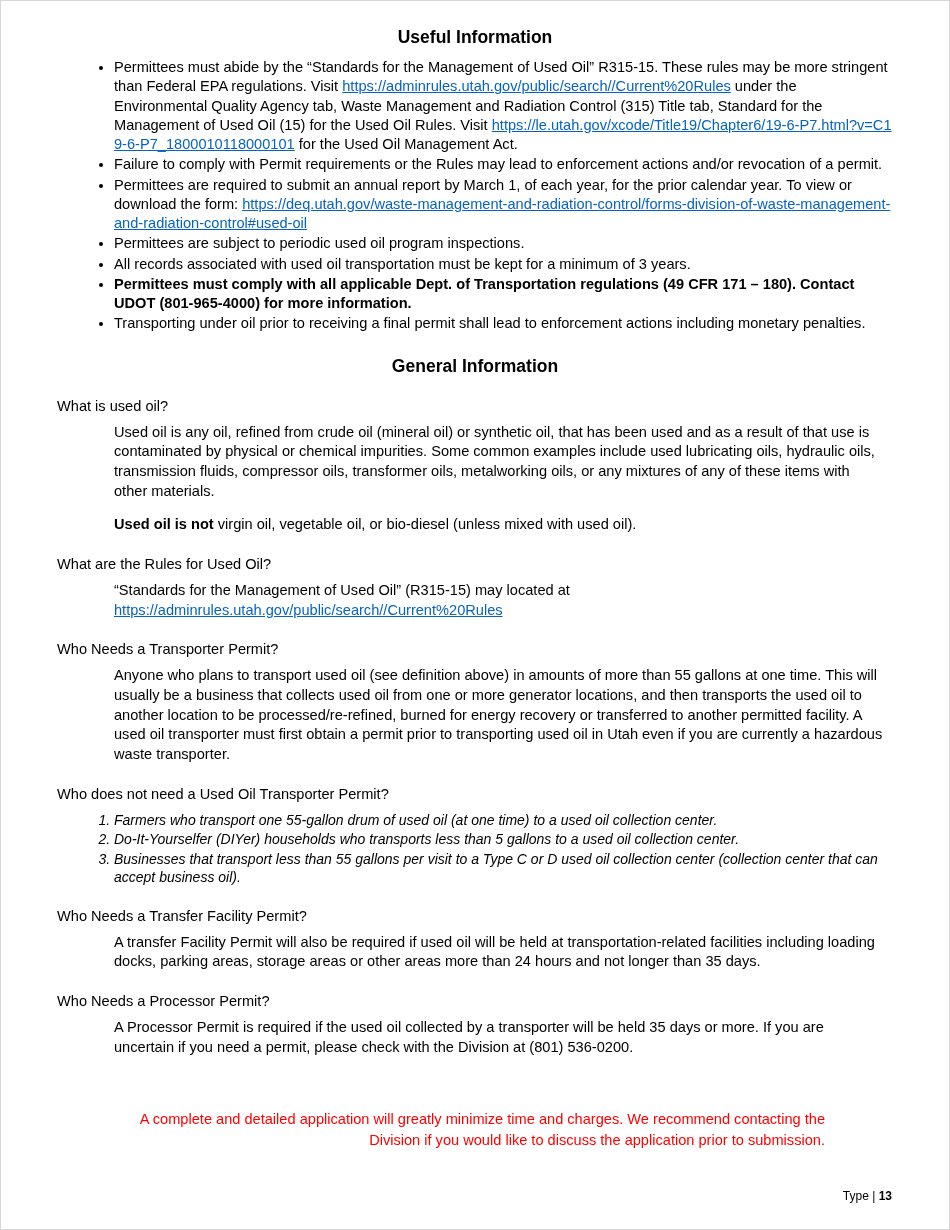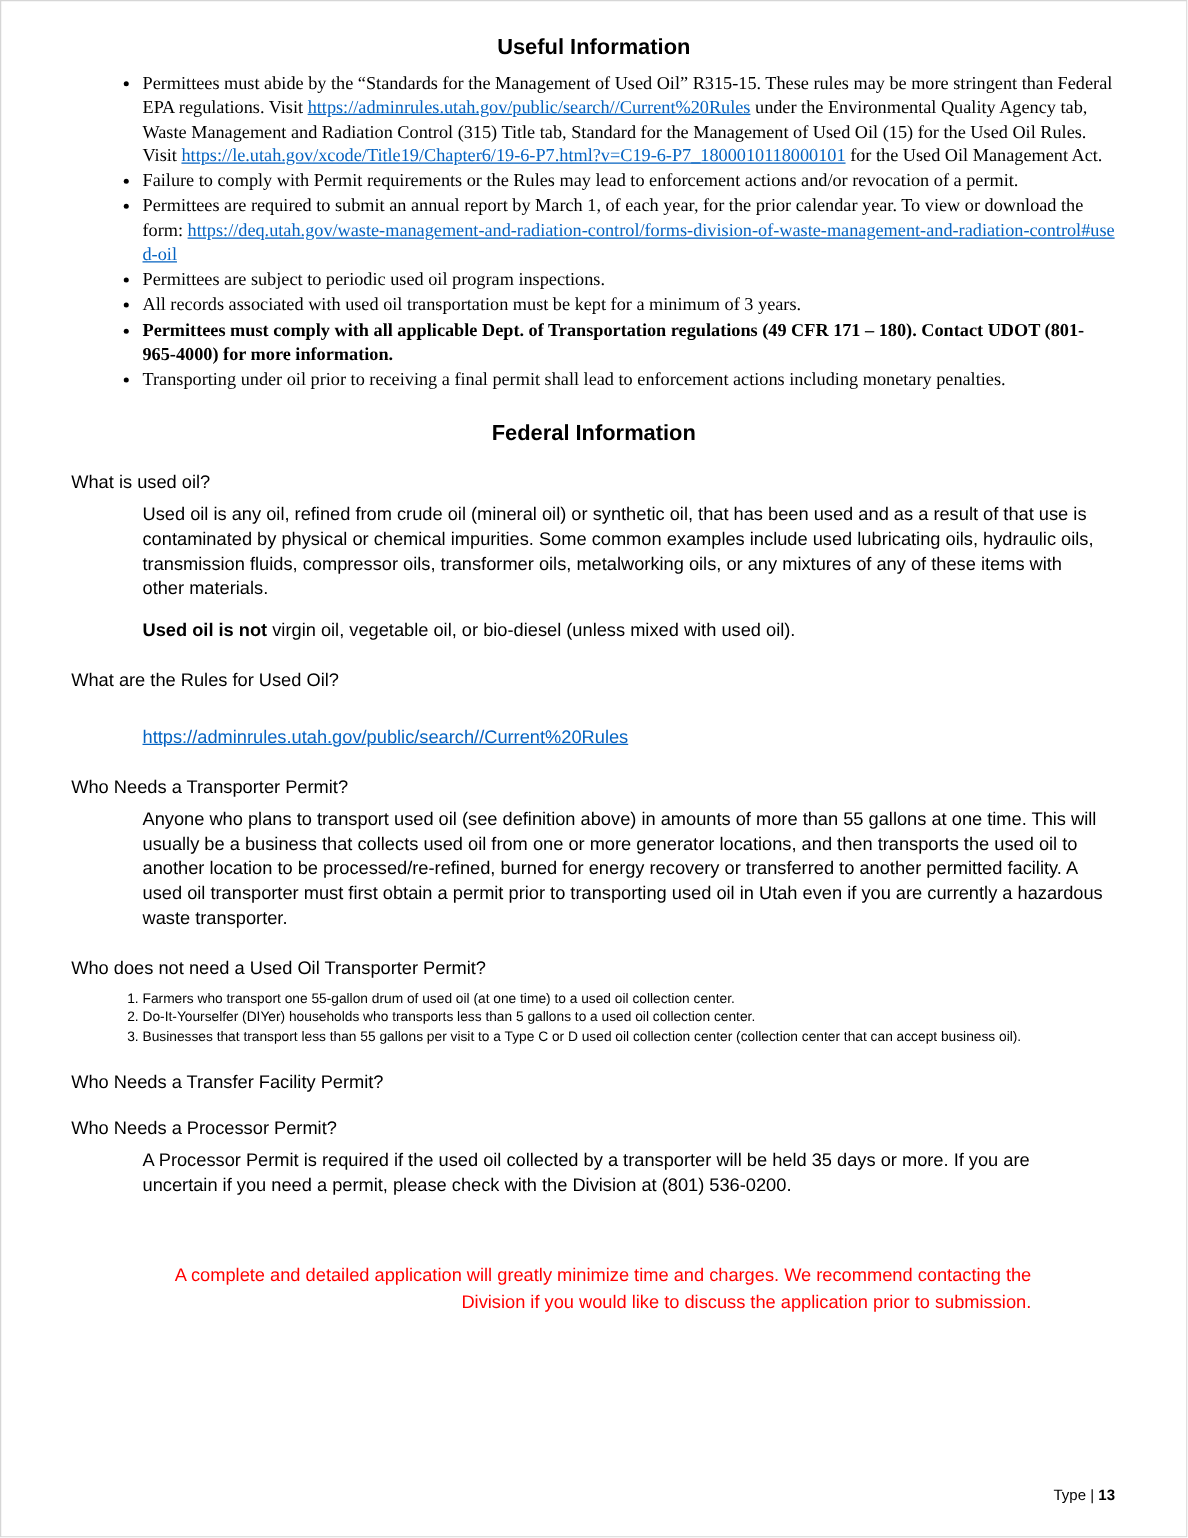--- a/index.html
+++ b/index.html
@@ -24,29 +24,29 @@
     font-weight: bold;
     text-align: center;
     margin: 0 0 10px 0;
   }
   .doc-title.gi { margin-top: 22px; margin-bottom: 12px; }
   ul.bullets {
     margin: 0;
     padding-left: 57px;
     font-size: 14.6px;
     line-height: 1.32;
-    font-family: Liberation Serif, serif;
   }
   ul.bullets li { padding-left: 0px; margin: 0 0 1px 0; }
   ul.bullets li.bold { font-weight: bold; }
   ol.numbered {
     margin: 0;
     padding-left: 57px;
-    font-size: 11px;
+    font-size: 14px;
     line-height: 1.32;
+    font-style: italic;
   }
   ol.numbered li { margin: 0 0 1px 0; }
   .sub-heading {
     font-size: 14.6px;
     font-weight: normal;
     margin: 21px 0 9px 0;
   }
   .indent-para {
     font-size: 14.6px;
     line-height: 1.35;
@@ -86,40 +86,41 @@
   <ul class="bullets">
     <li><span>Permittees must abide by the “Standards for the Management of Used Oil” R315-15. These rules may be more stringent than Federal EPA regulations. Visit </span><a class="link">https://adminrules.utah.gov/public/search//Current%20Rules</a><span> under the Environmental Quality Agency tab, Waste Management and Radiation Control (315) Title tab, Standard for the Management of Used Oil (15) for the Used Oil Rules. Visit </span><a class="link">https://le.utah.gov/xcode/Title19/Chapter6/19-6-P7.html?v=C19-6-P7_1800010118000101</a><span> for the Used Oil Management Act.</span></li>
     <li><span>Failure to comply with Permit requirements or the Rules may lead to enforcement actions and/or revocation of a permit.</span></li>
     <li><span>Permittees are required to submit an annual report by March 1, of each year, for the prior calendar year. To view or download the form: </span><a class="link">https://deq.utah.gov/waste-management-and-radiation-control/forms-division-of-waste-management-and-radiation-control#used-oil</a></li>
     <li><span>Permittees are subject to periodic used oil program inspections.</span></li>
     <li><span>All records associated with used oil transportation must be kept for a minimum of 3 years.</span></li>
     <li class="bold"><span>Permittees must comply with all applicable Dept. of Transportation regulations (49 CFR 171 – 180). Contact UDOT (801-965-4000) for more information.</span></li>
     <li><span>Transporting under oil prior to receiving a final permit shall lead to enforcement actions including monetary penalties.</span></li>
   </ul>
 
-  <div class="doc-title gi">Federal Information</div>
+  <div class="doc-title gi">General Information</div>
 
   <div class="sub-heading">What is used oil?</div>
   <p class="indent-para">Used oil is any oil, refined from crude oil (mineral oil) or synthetic oil, that has been used and as a result of that use is contaminated by physical or chemical impurities. Some common examples include used lubricating oils, hydraulic oils, transmission fluids, compressor oils, transformer oils, metalworking oils, or any mixtures of any of these items with other materials.</p>
   <p class="indent-para"><b>Used oil is not</b><span> virgin oil, vegetable oil, or bio-diesel (unless mixed with used oil).</span></p>
 
   <div class="sub-heading">What are the Rules for Used Oil?</div>
-  <p class="indent-para"><br><a class="link">https://adminrules.utah.gov/public/search//Current%20Rules</a></p>
+  <p class="indent-para"><span>“Standards for the Management of Used Oil” (R315-15) may located at</span><br><a class="link">https://adminrules.utah.gov/public/search//Current%20Rules</a></p>
 
   <div class="sub-heading">Who Needs a Transporter Permit?</div>
   <p class="indent-para">Anyone who plans to transport used oil (see definition above) in amounts of more than 55 gallons at one time. This will usually be a business that collects used oil from one or more generator locations, and then transports the used oil to another location to be processed/re-refined, burned for energy recovery or transferred to another permitted facility. A used oil transporter must first obtain a permit prior to transporting used oil in Utah even if you are currently a hazardous waste transporter.</p>
 
   <div class="sub-heading">Who does not need a Used Oil Transporter Permit?</div>
   <ol class="numbered">
     <li><span>Farmers who transport one 55-gallon drum of used oil (at one time) to a used oil collection center.</span></li>
     <li><span>Do-It-Yourselfer (DIYer) households who transports less than 5 gallons to a used oil collection center.</span></li>
     <li><span>Businesses that transport less than 55 gallons per visit to a Type C or D used oil collection center (collection center that can accept business oil).</span></li>
   </ol>
 
   <div class="sub-heading">Who Needs a Transfer Facility Permit?</div>
+  <p class="indent-para">A transfer Facility Permit will also be required if used oil will be held at transportation-related facilities including loading docks, parking areas, storage areas or other areas more than 24 hours and not longer than 35 days.</p>
 
   <div class="sub-heading">Who Needs a Processor Permit?</div>
   <p class="indent-para">A Processor Permit is required if the used oil collected by a transporter will be held 35 days or more. If you are uncertain if you need a permit, please check with the Division at (801) 536-0200.</p>
 
   <p class="notice">A complete and detailed application will greatly minimize time and charges. We recommend contacting the Division if you would like to discuss the application prior to submission.</p>
 
   <div class="page-footer"><span>Type | </span><b>13</b></div>
 
 </div>
 

